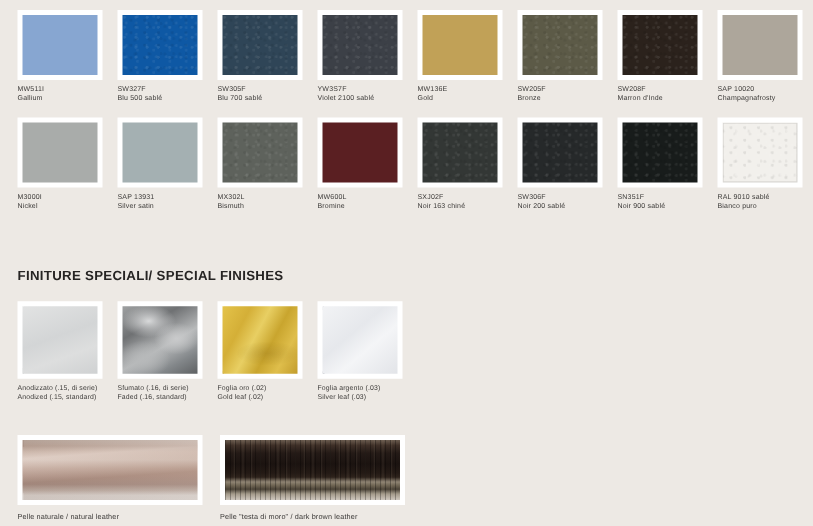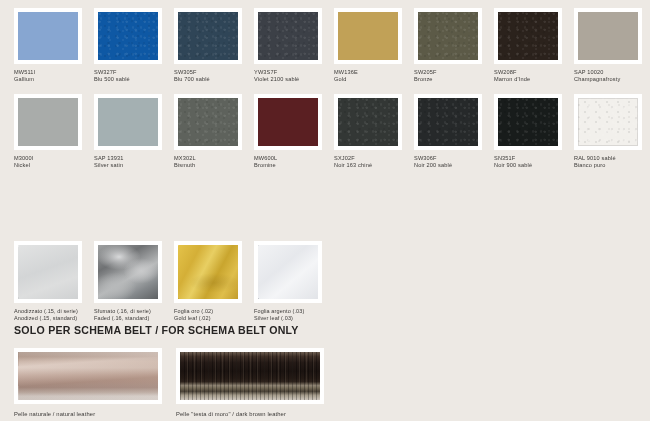--- a/index.html
+++ b/index.html
@@ -385,20 +385,21 @@
         <div class="swatch-frame">
           <div class="swatch-chip tex outlined" style="background: rgb(242, 240, 236);"></div>
         </div>
         <div class="swatch-caption">
           <span class="code">RAL 9010 sablé</span>
           <span class="name">Bianco puro</span>
         </div>
       </div>
     </div>
 
+  <div class="section-heading" id="heading-special">FINITURE SPECIALI/ SPECIAL FINISHES</div>
 
   <div class="finish-row" id="finish-row">
       <div class="finish-cell">
         <div class="finish-frame">
           <div class="finish-img tex-anodized"></div>
         </div>
         <div class="finish-caption">
           <span>Anodizzato (.15, di serie)</span>
           <span>Anodized (.15, standard)</span>
         </div>
@@ -425,21 +426,20 @@
         <div class="finish-frame">
           <div class="finish-img tex-silverleaf"></div>
         </div>
         <div class="finish-caption">
           <span>Foglia argento (.03)</span>
           <span>Silver leaf (.03)</span>
         </div>
       </div>
     </div>
 
-  <div class="section-heading" id="heading-belt">SOLO PER SCHEMA BELT / FOR SCHEMA BELT ONLY</div>
 
   <div class="leather-row" id="leather-row">
       <div>
         <div class="leather-frame">
           <div class="leather-img tex-natural-leather"></div>
         </div>
         <div class="leather-caption">Pelle naturale / natural leather</div>
       </div>
       <div>
         <div class="leather-frame">

